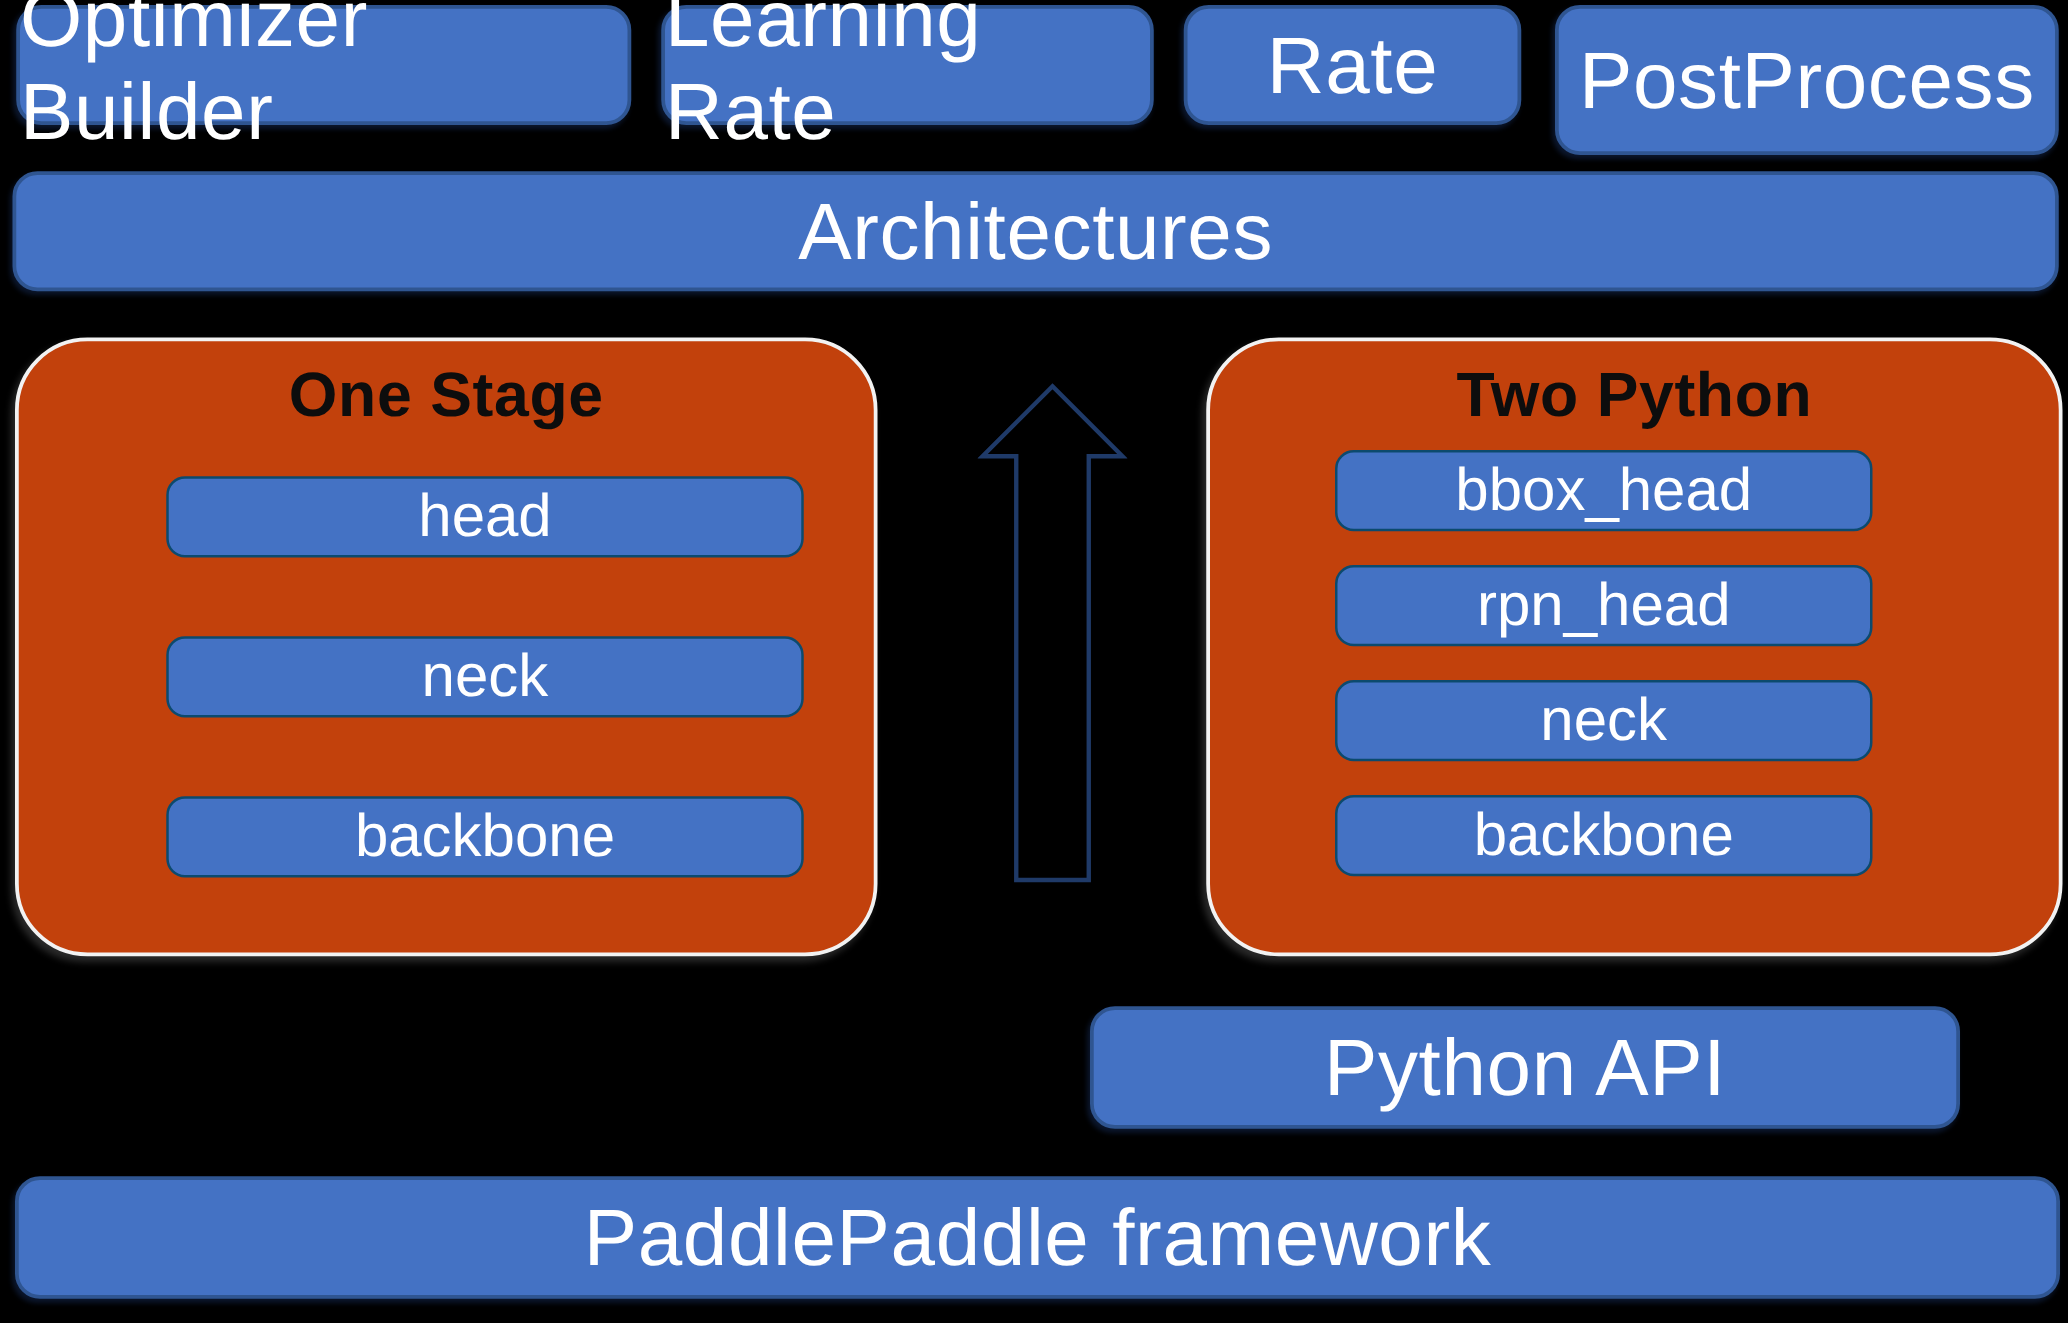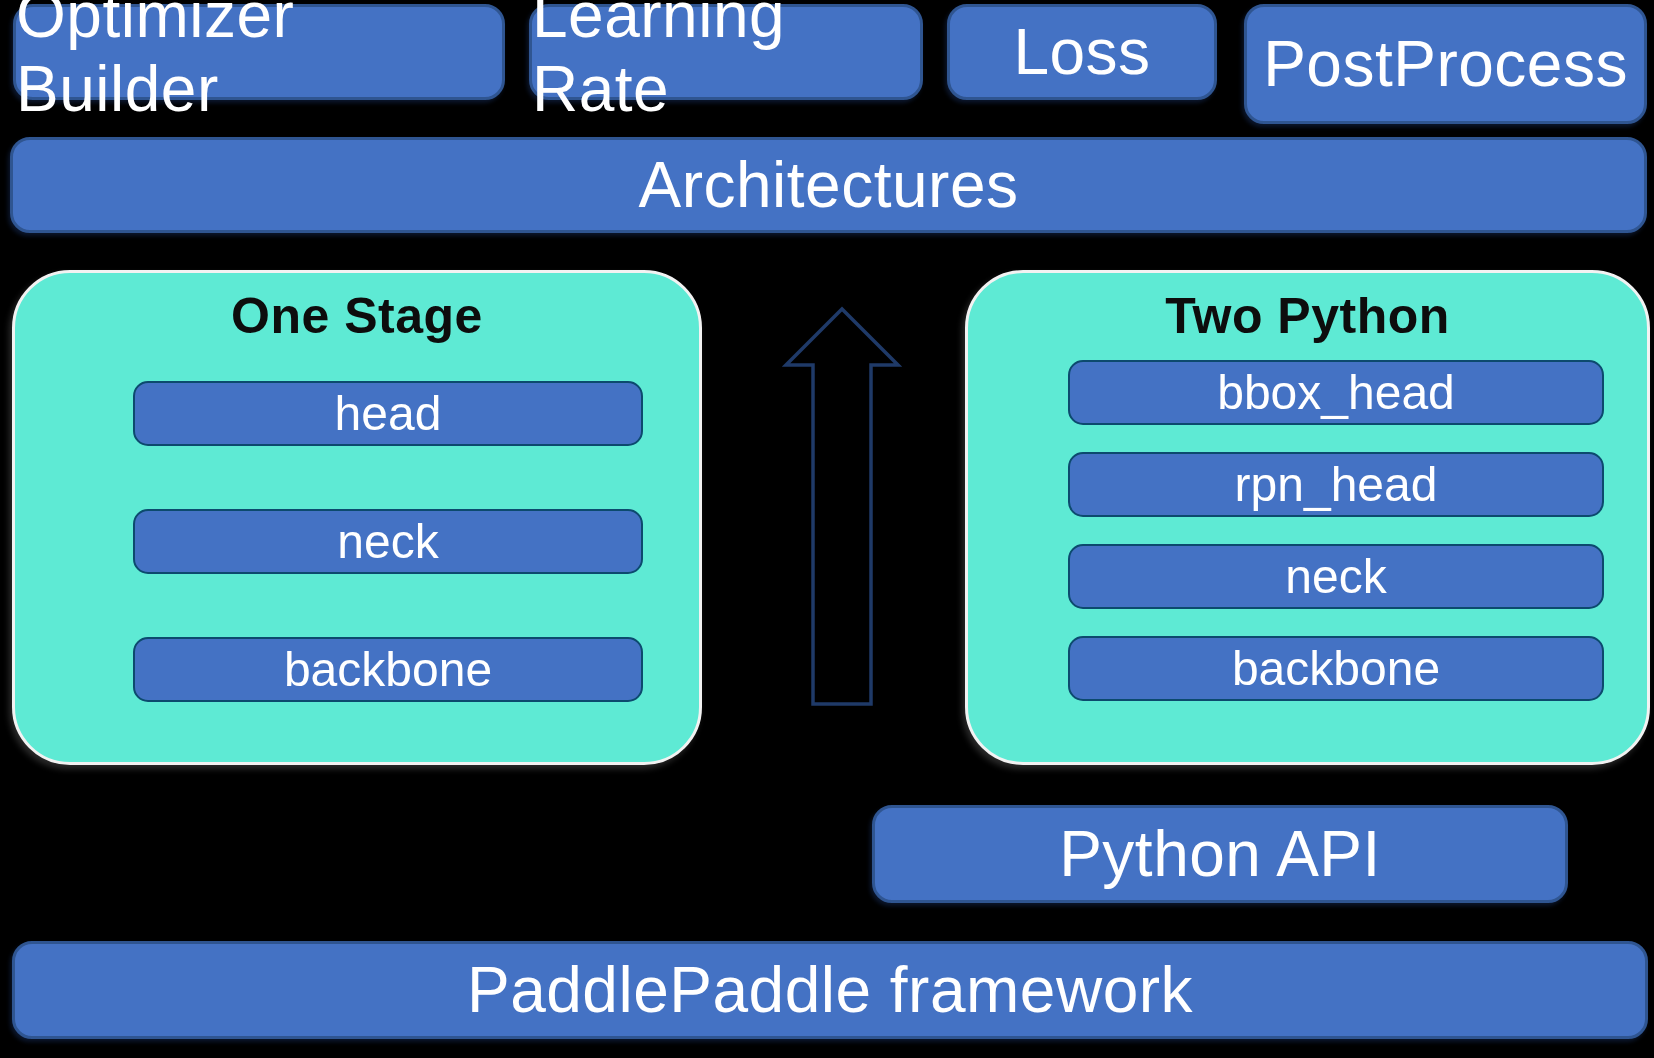--- a/index.html
+++ b/index.html
@@ -7,21 +7,21 @@
     position:relative;width:1654px;height:1058px;background:#000;overflow:hidden;
     font-family:"Liberation Sans",sans-serif;
   }
   .bluebox{
     position:absolute;background:#4472c4;border:3px solid #2f5591;border-radius:20px;
     display:flex;align-items:center;justify-content:center;box-sizing:border-box;
     color:#fff;font-size:64px;font-weight:400;letter-spacing:0.5px;
     box-shadow:-2px 3px 4px rgba(20,40,80,.55);
   }
   .panel{
-    position:absolute;background:#5eead4;border:3px solid #f2f2f2;border-radius:58px;
+    position:absolute;background:#c2410c;border:3px solid #f2f2f2;border-radius:58px;
     box-sizing:border-box;box-shadow:-3px 4px 6px rgba(120,120,120,.35);
   }
   .panel-title{
     position:absolute;left:0;right:0;top:14px;text-align:center;
     color:#0d0d0d;font-size:50px;font-weight:700;letter-spacing:0.5px;
   }
   .innerbar{
     position:absolute;background:#4472c4;border:2px solid #0c4a6e;border-radius:15px;
     display:flex;align-items:center;justify-content:center;box-sizing:border-box;
     color:#fff;font-size:48px;font-weight:400;
@@ -33,38 +33,38 @@
   .b-pp  {left:1244px;top:4px; width:403px; height:120px;}
   
   .b-arch{left:10px; top:137px; width:1637px; height:96px;}
   
   .p-one {left:12px;  top:270px; width:690px; height:495px;}
   .p-two {left:965px; top:270px; width:685px; height:495px;}
   
   .os-bar{left:118px;width:510px;height:65px;}
   .os-0{top:108px;} .os-1{top:236px;} .os-2{top:364px;}
   
-  .ts-bar{left:100px;width:536px;height:65px;}
+  .ts-bar{left:100px;width:430px;height:65px;}
   .ts-0{top:87px;} .ts-1{top:179px;} .ts-2{top:271px;} .ts-3{top:363px;}
   
   .arrow-wrap{position:absolute;left:782px;top:305px;width:120px;height:403px;}
   
   .b-cpp {left:12px;  top:805px; width:814px; height:98px;}
   .b-py  {left:872px; top:805px; width:696px; height:98px;}
   
   .b-fw  {left:12px;  top:941px; width:1636px; height:98px;}
 </style>
 </head>
 <body>
 
 <div class="stage">
 
   <div class="bluebox b-opt">Optimizer Builder</div>
   <div class="bluebox b-lr">Learning Rate</div>
-  <div class="bluebox b-loss">Loss</div>
+  <div class="bluebox b-loss">Rate</div>
   <div class="bluebox b-pp">PostProcess</div>
 
   <div class="bluebox b-arch">Architectures</div>
 
   <div class="panel p-one">
     <div class="panel-title">One Stage</div>
     <div class="innerbar os-bar os-0">head</div>
     <div class="innerbar os-bar os-1">neck</div>
     <div class="innerbar os-bar os-2">backbone</div>
   </div>

